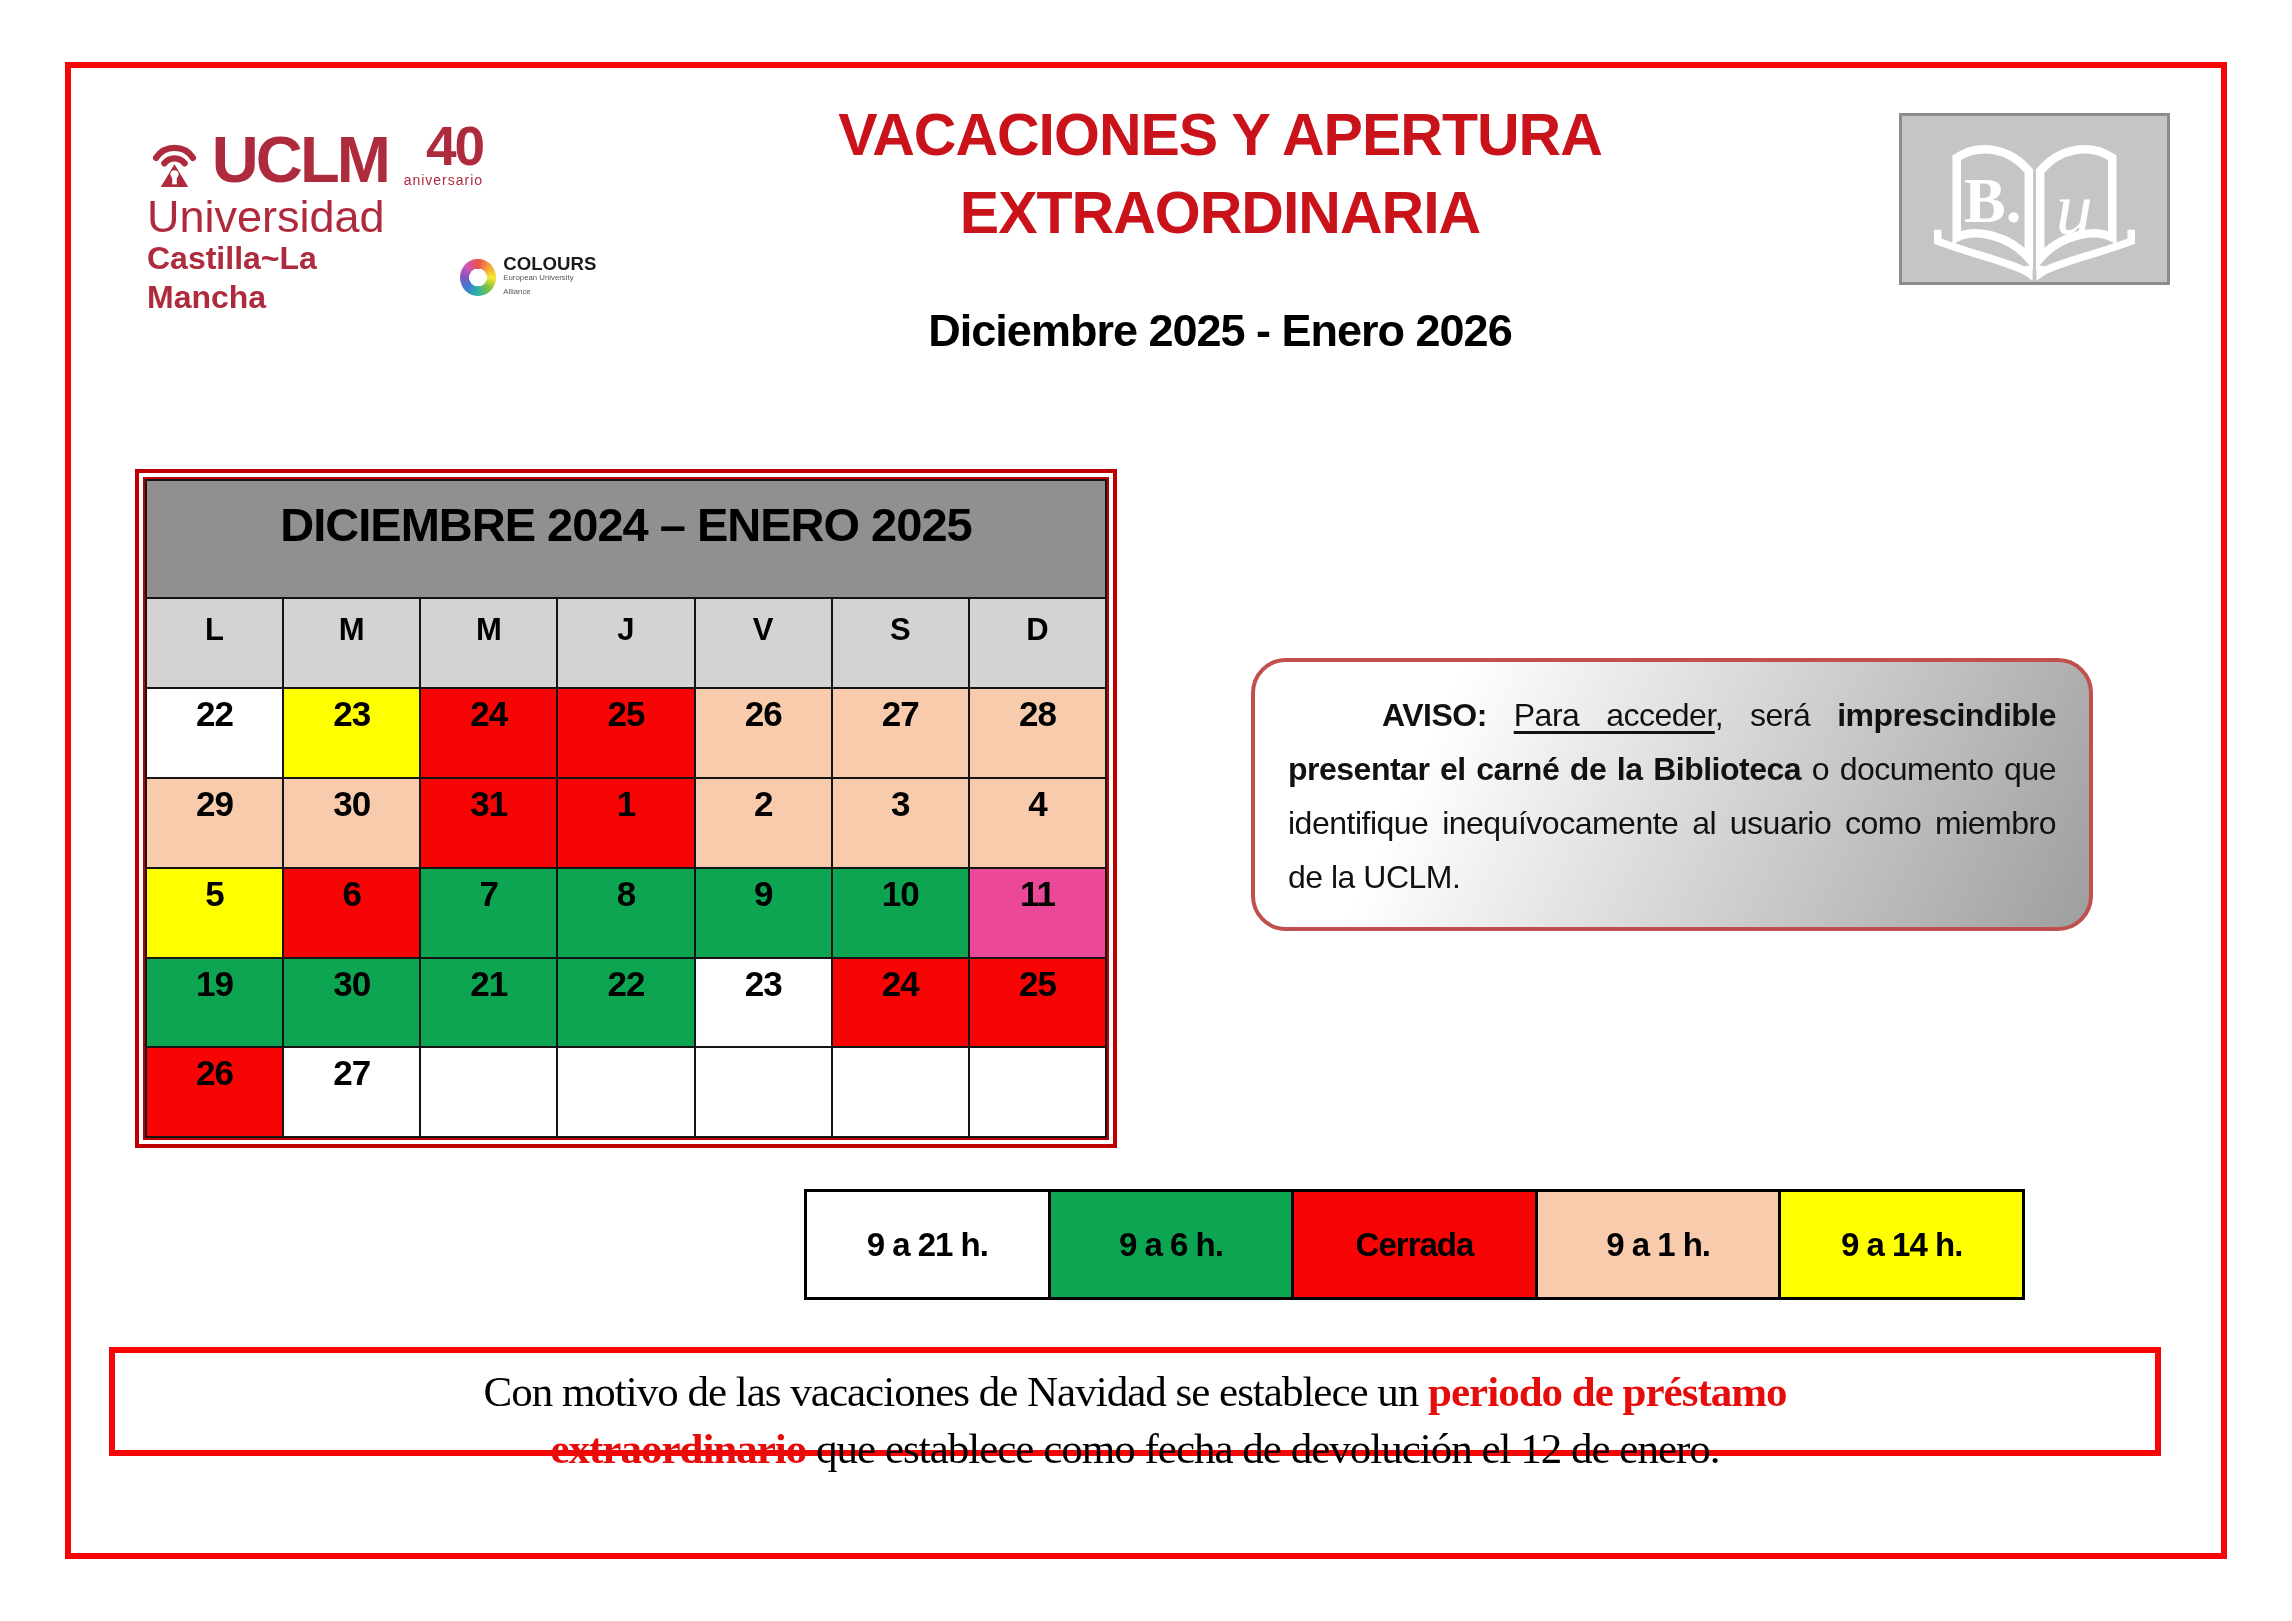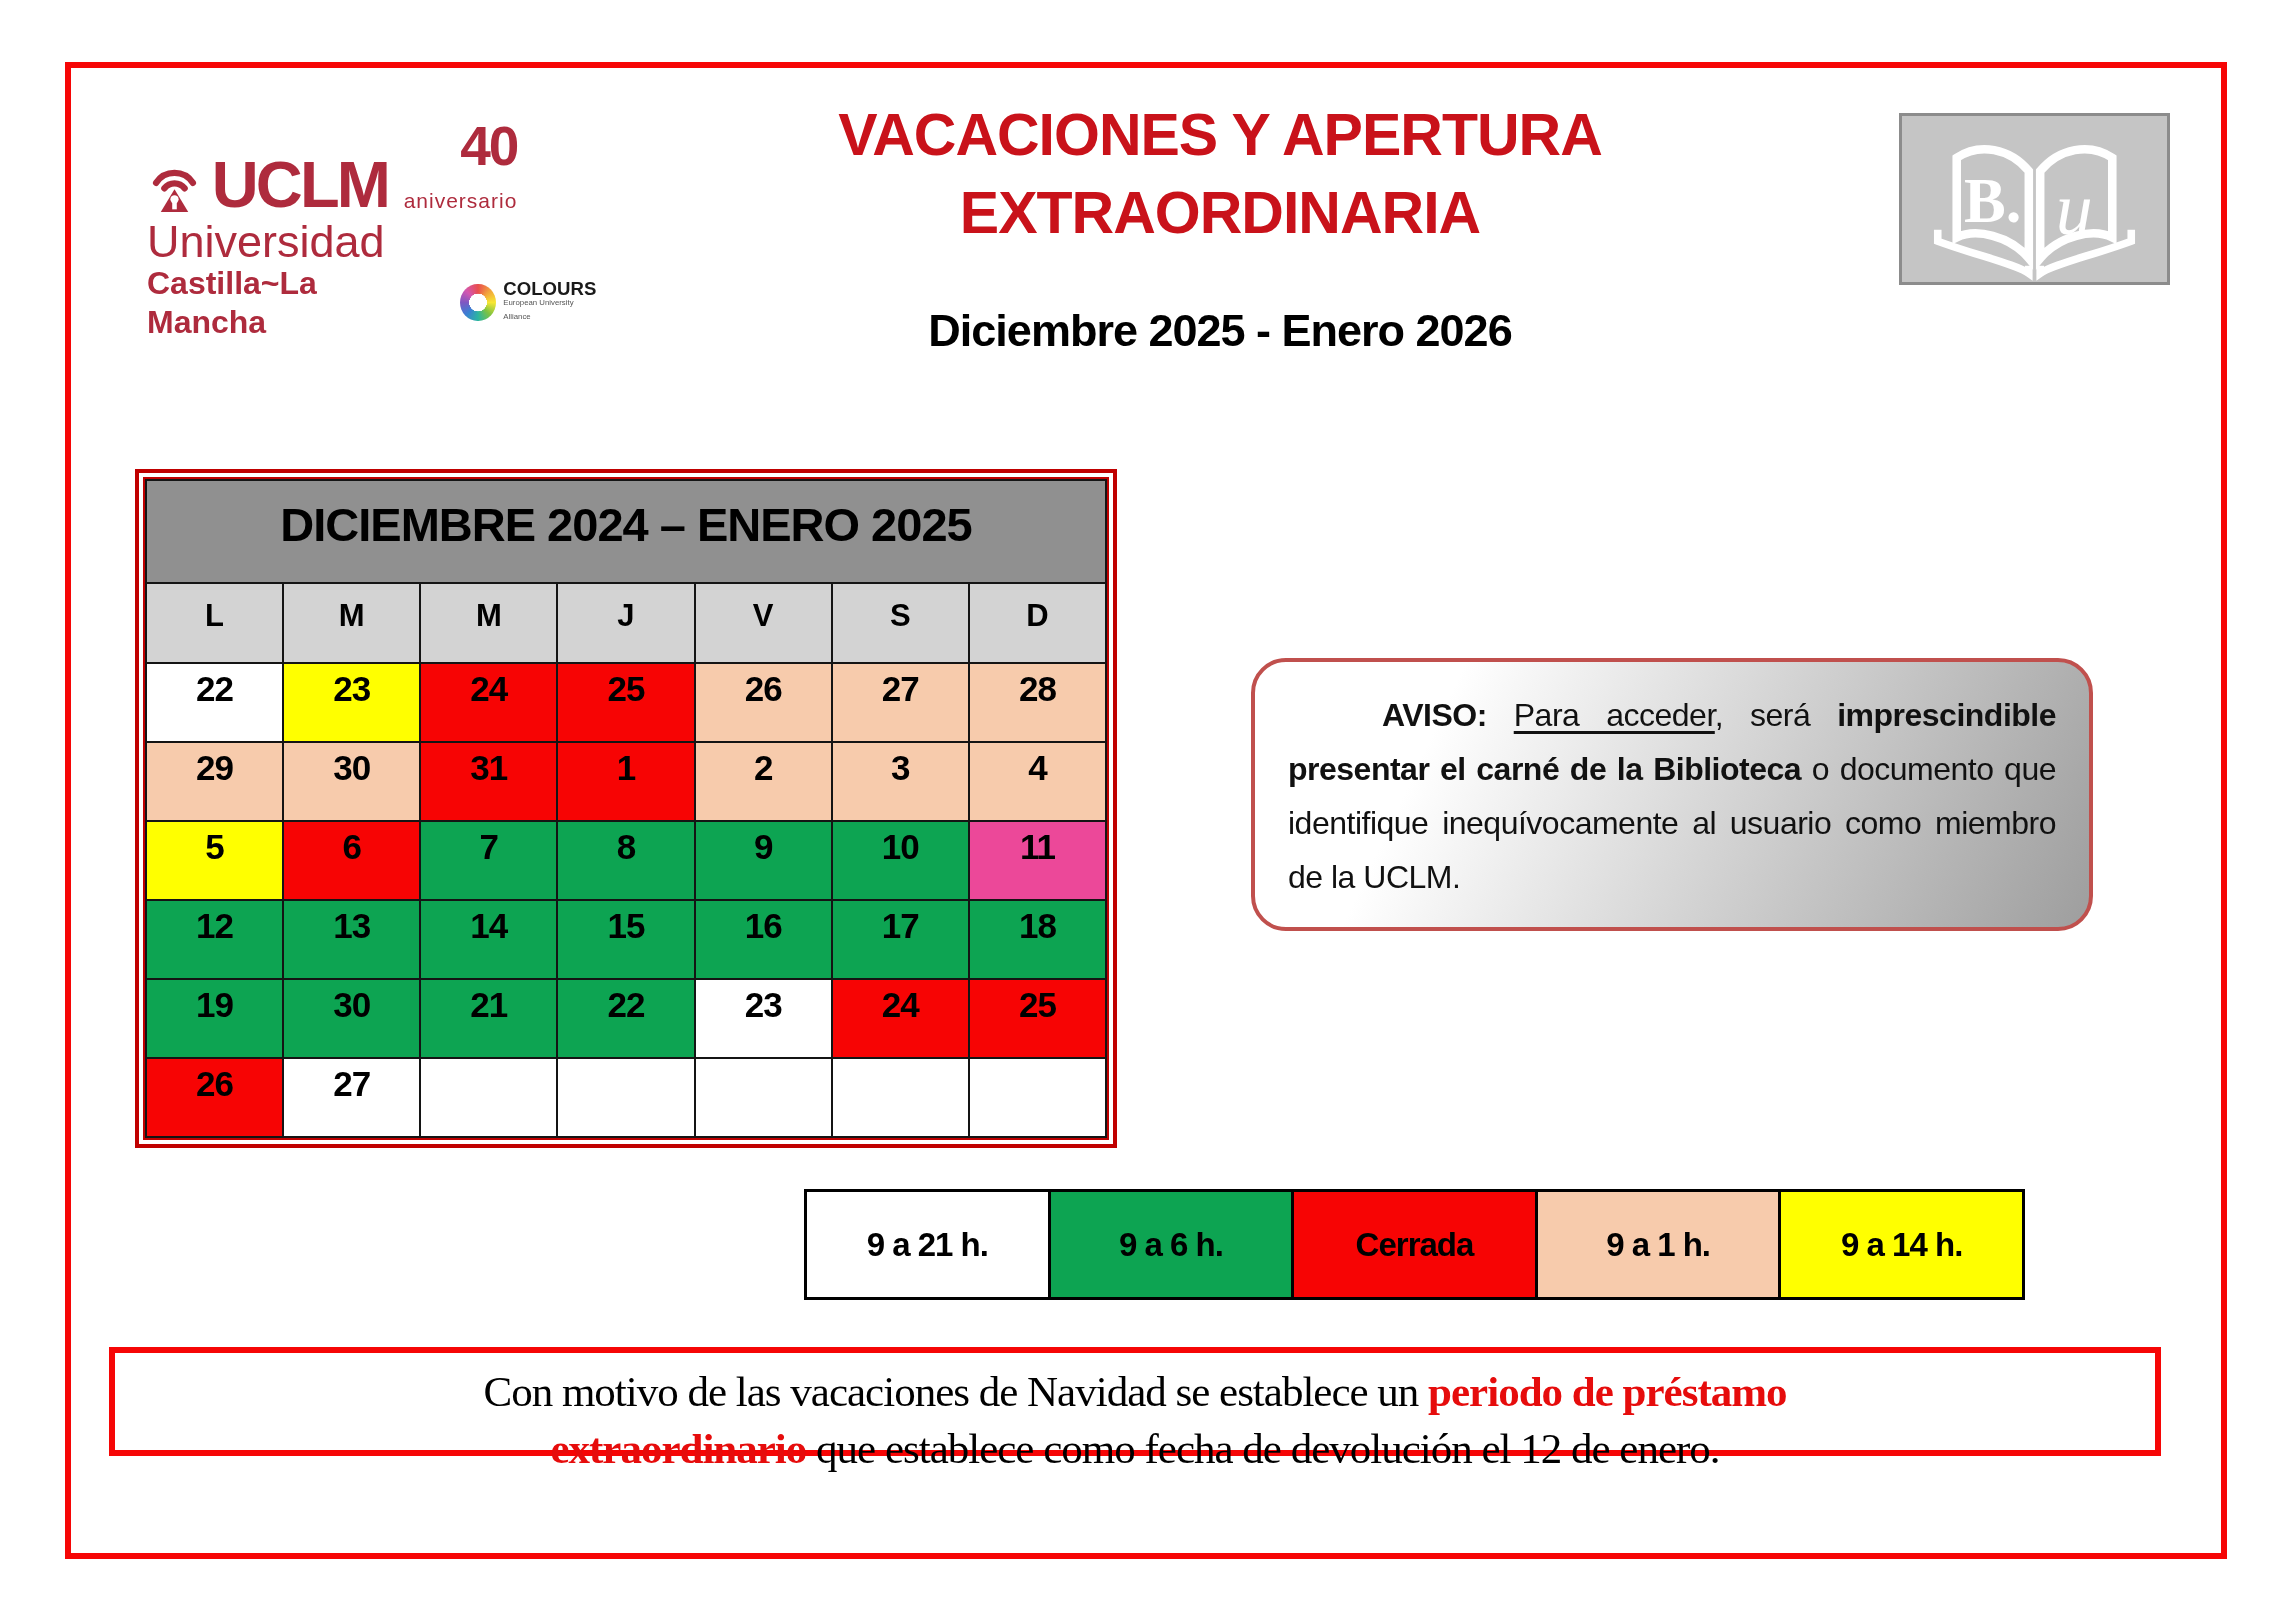--- a/index.html
+++ b/index.html
@@ -8,21 +8,21 @@
 
   
   .page-frame{left:65px;top:62px;width:2162px;height:1497px;border:6.9px solid #f60606;box-sizing:border-box;}
 
   
   .uclm{left:147px;top:125px;width:451px;color:#ae2b3d;}
   .uclm-row1{display:flex;align-items:flex-end;gap:9.8px;}
   .uclm-acronym{font-size:65px;font-weight:bold;letter-spacing:-2.9px;line-height:57px;}
   .uclm-anniv{display:flex;flex-direction:column;align-items:flex-end;margin-left:5.9px;}
   .uclm-40{font-size:55px;font-weight:bold;line-height:43px;letter-spacing:-2px;}
-  .uclm-anniv-label{font-size:21px;letter-spacing:1px;margin-top:21px;text-align:right;}
+  .uclm-anniv-label{font-size:14px;letter-spacing:1px;margin-top:4px;text-align:right;}
   .uclm-universidad{font-size:45px;letter-spacing:0;margin-top:5.9px;line-height:45px;font-weight:normal;}
   .uclm-row3{display:flex;align-items:center;gap:35px;}
   .uclm-castilla{font-size:32px;font-weight:bold;line-height:39px;}
   .colours{display:flex;align-items:center;gap:7.8px;}
   .colours-ring{width:37px;height:37px;border-radius:50%;
     background:radial-gradient(circle,#ffffff 0 34%,rgba(0,0,0,0) 35%),
     conic-gradient(#e94e4e,#f2a33c,#f7e733,#7fc241,#2bb5a0,#3b7fd4,#7e57c2,#d457b0,#e94e4e);}
   .colours-text{color:#1a1a1a;line-height:13.7px;}
   .colours-name{font-size:18.6px;font-weight:bold;letter-spacing:0;}
   .colours-sub{font-size:7.8px;color:#555;}
@@ -159,29 +159,20 @@
           <tr>
             <td class="cal-cell" style="background: rgb(255, 255, 0);">5</td>
             <td class="cal-cell" style="background: rgb(247, 4, 4);">6</td>
             <td class="cal-cell" style="background: rgb(13, 164, 82);">7</td>
             <td class="cal-cell" style="background: rgb(13, 164, 82);">8</td>
             <td class="cal-cell" style="background: rgb(13, 164, 82);">9</td>
             <td class="cal-cell" style="background: rgb(13, 164, 82);">10</td>
             <td class="cal-cell" style="background: #ec4899;">11</td>
           </tr>
           <tr>
-            <td class="cal-cell" style="background: rgb(13, 164, 82);">12</td>
-            <td class="cal-cell" style="background: rgb(13, 164, 82);">13</td>
-            <td class="cal-cell" style="background: rgb(13, 164, 82);">14</td>
-            <td class="cal-cell" style="background: rgb(13, 164, 82);">15</td>
-            <td class="cal-cell" style="background: rgb(13, 164, 82);">16</td>
-            <td class="cal-cell" style="background: rgb(13, 164, 82);">17</td>
-            <td class="cal-cell" style="background: rgb(13, 164, 82);">18</td>
-          </tr>
-          <tr>
             <td class="cal-cell" style="background: rgb(13, 164, 82);">19</td>
             <td class="cal-cell" style="background: rgb(13, 164, 82);">30</td>
             <td class="cal-cell" style="background: rgb(13, 164, 82);">21</td>
             <td class="cal-cell" style="background: rgb(13, 164, 82);">22</td>
             <td class="cal-cell" style="background: rgb(255, 255, 255);">23</td>
             <td class="cal-cell" style="background: rgb(247, 4, 4);">24</td>
             <td class="cal-cell" style="background: rgb(247, 4, 4);">25</td>
           </tr>
           <tr>
             <td class="cal-cell" style="background: rgb(247, 4, 4);">26</td>

